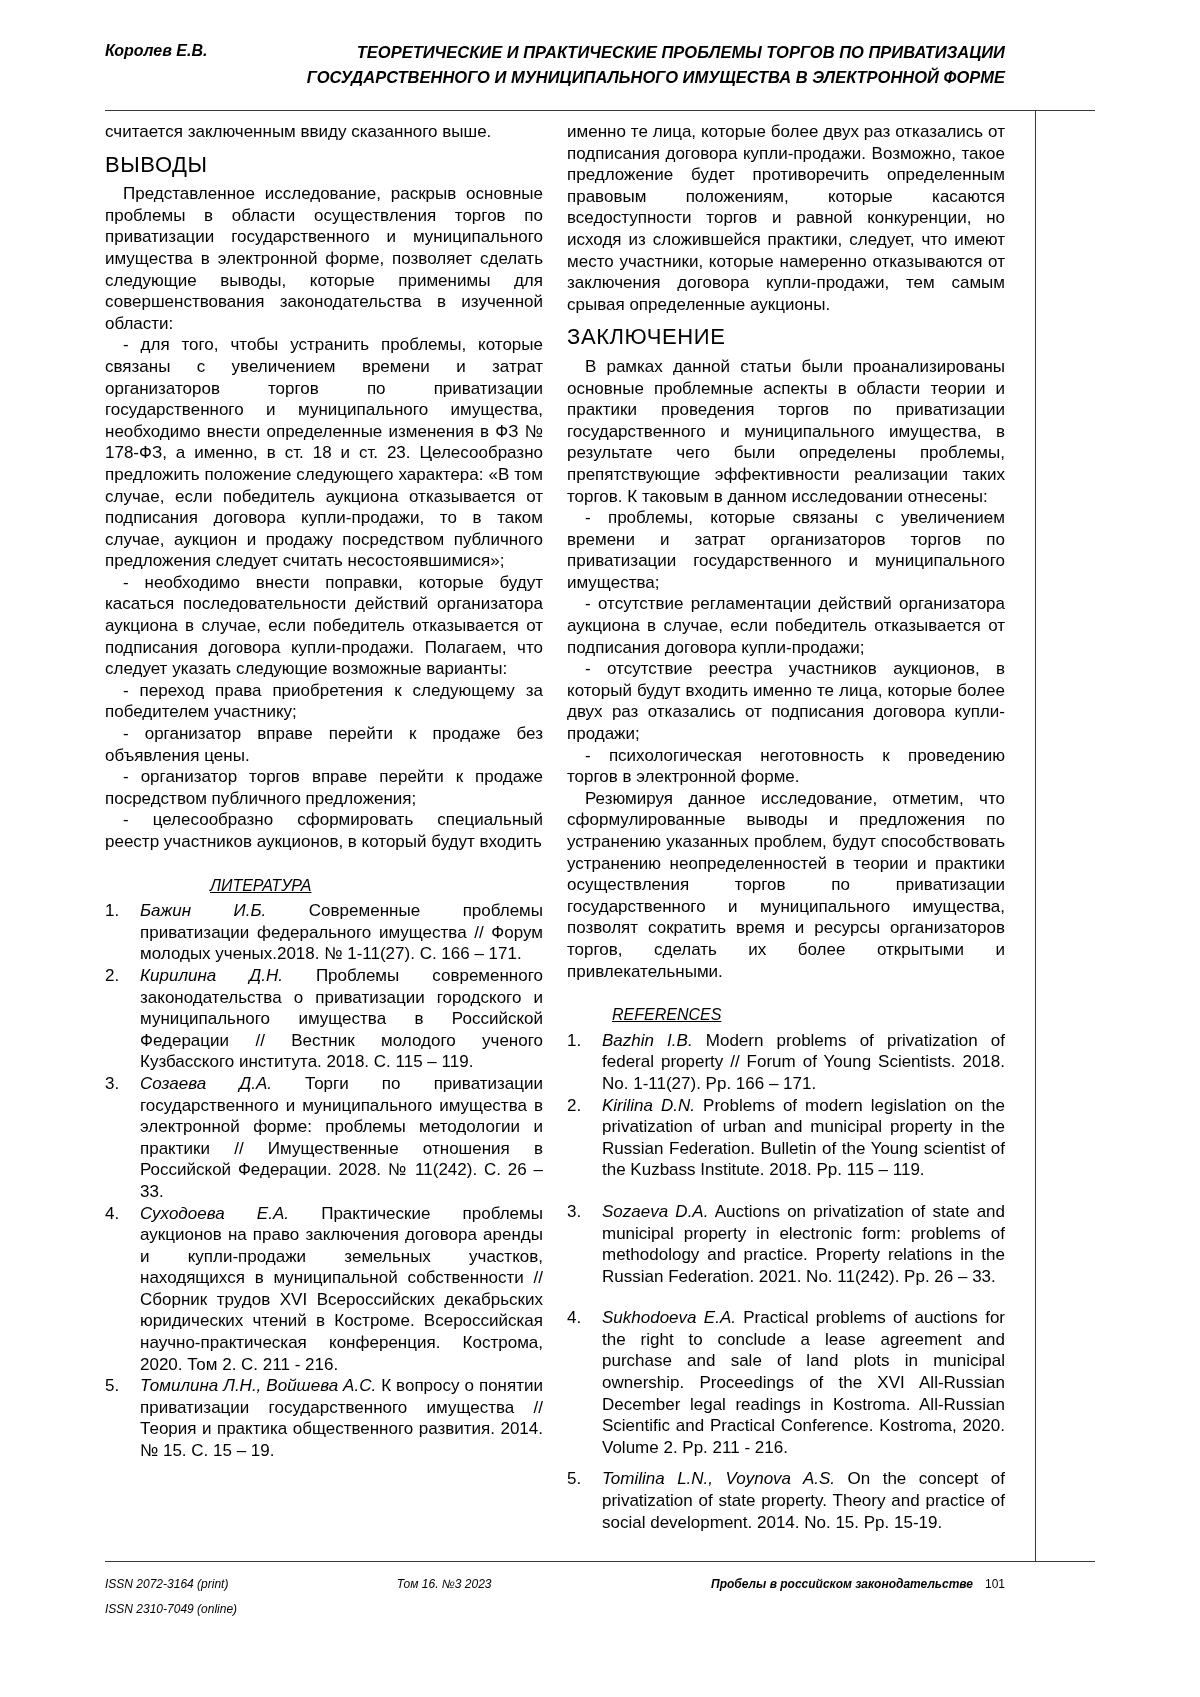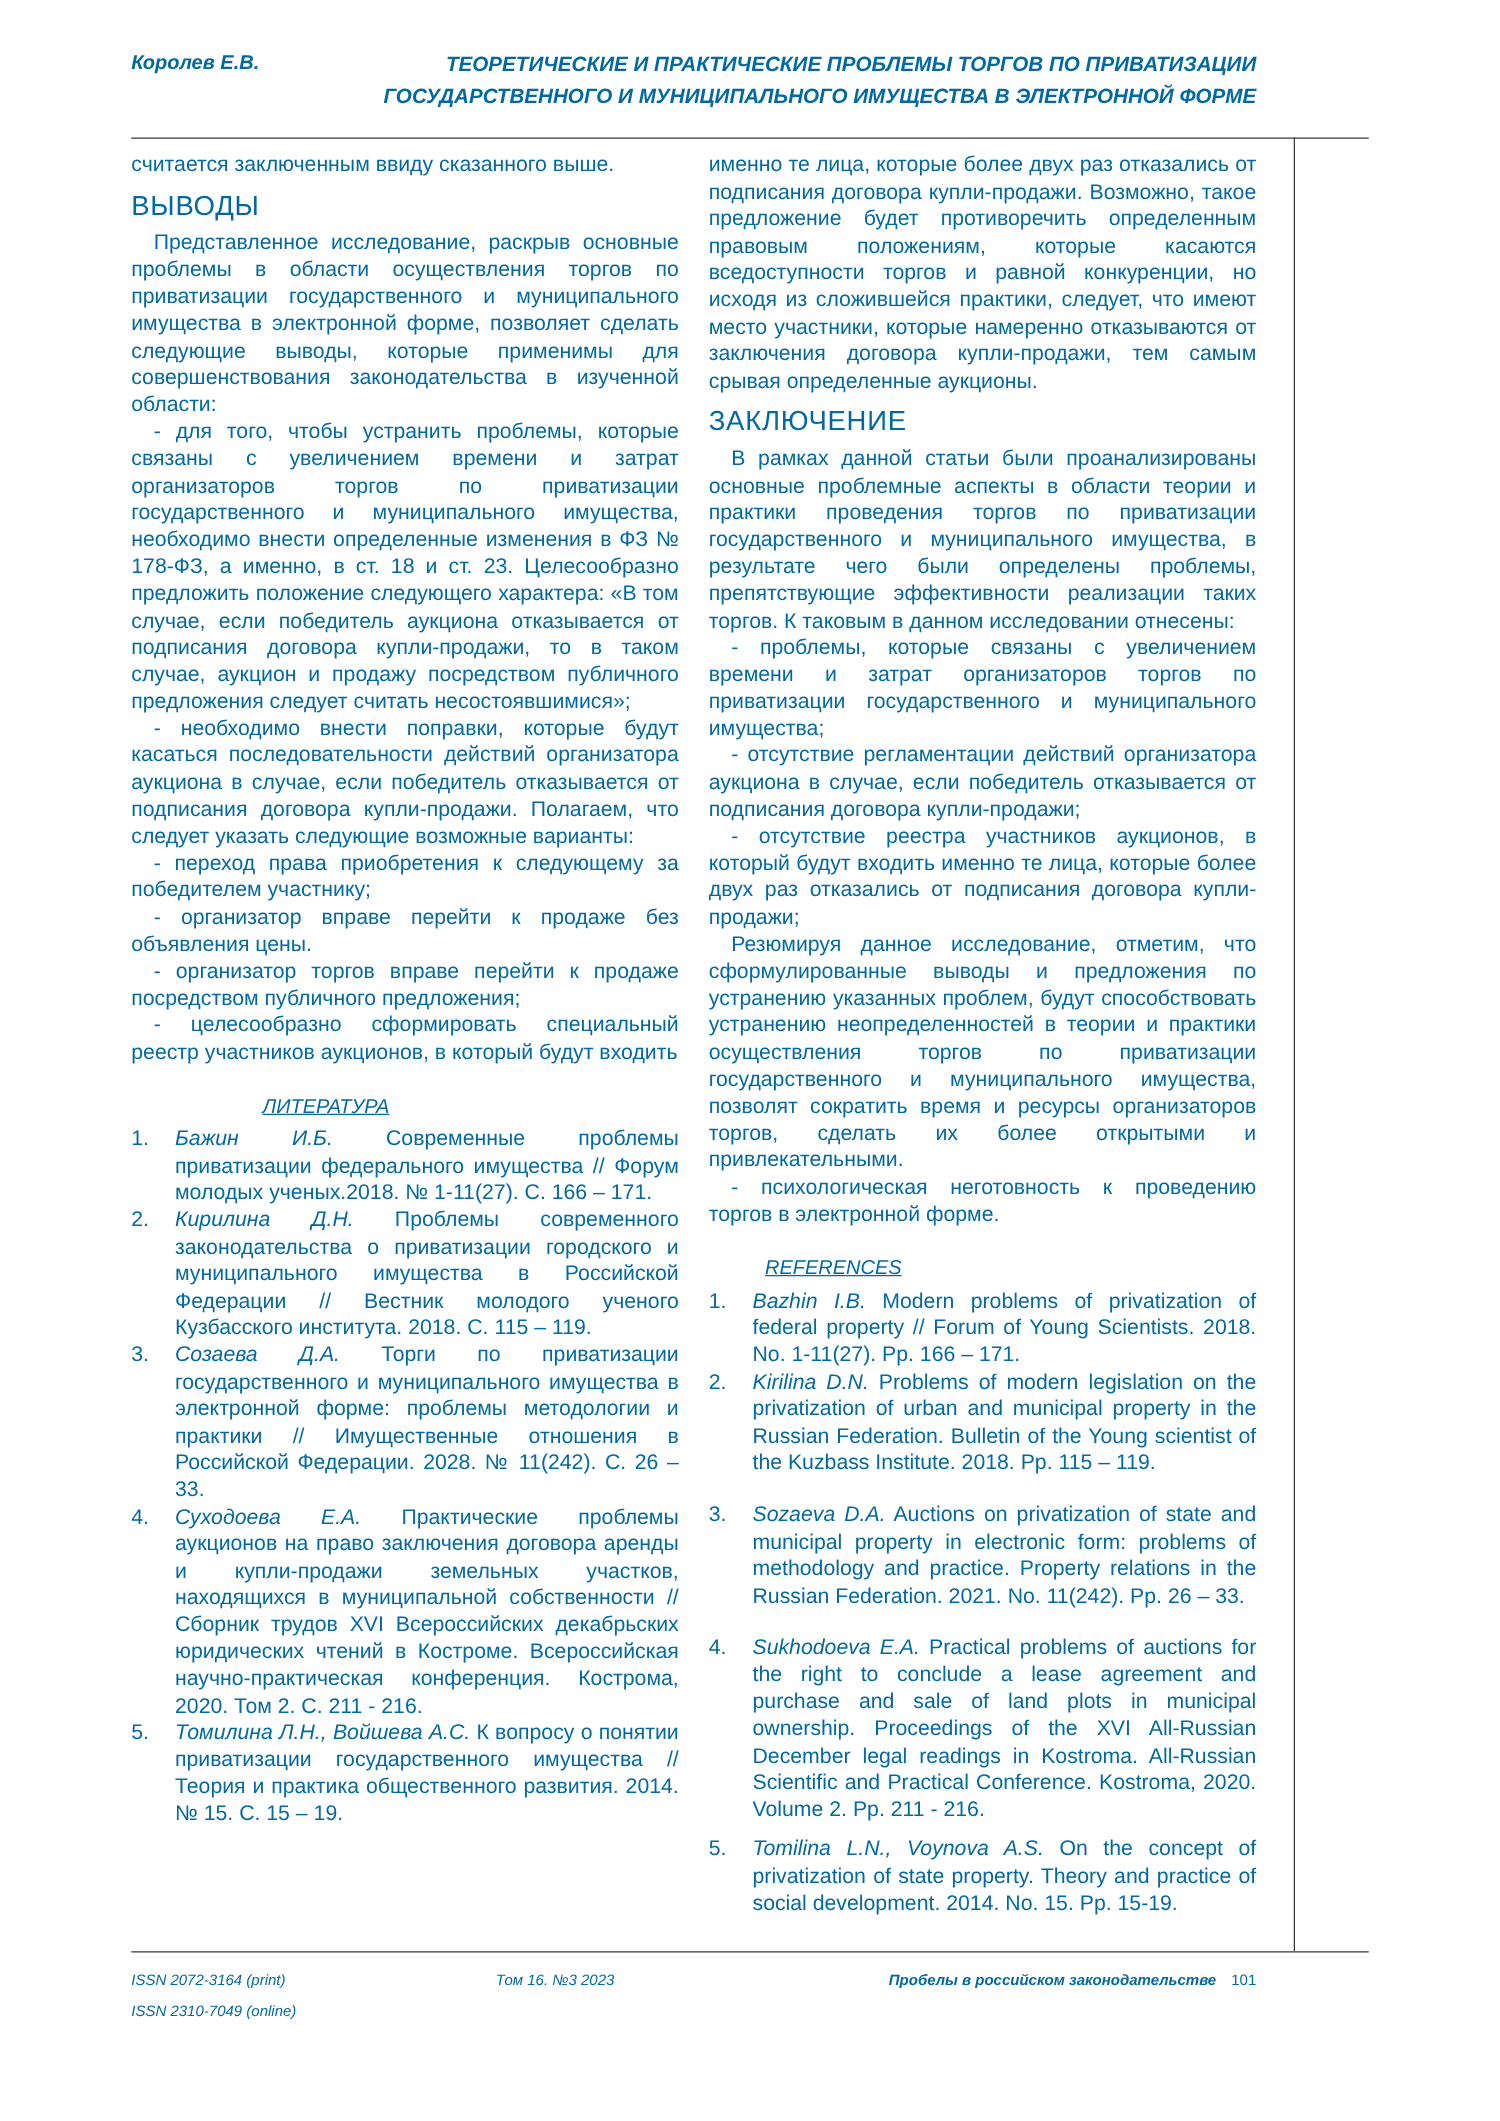--- a/index.html
+++ b/index.html
@@ -3,21 +3,21 @@
 <meta charset="utf-8">
 <style>
   * { margin: 0; padding: 0; box-sizing: border-box; }
   html, body { background: #ffffff; }
   .page {
     position: relative;
     width: 1200px;
     height: 1697px;
     background: #ffffff;
     font-family: "Liberation Sans", sans-serif;
-    color: #0369a1;
+    color: #000000;
     overflow: hidden;
   }
   
   .page-header {
     position: absolute;
     top: 40px;
     left: 105px;
     width: 900px;
     display: flex;
     justify-content: space-between;
@@ -171,22 +171,22 @@
       </div>
     </section>
 
     <section class="col">
       <p class="noindent">именно те лица, которые более двух раз отказались от подписания договора купли-продажи. Возможно, такое предложение будет противоречить определенным правовым положениям, которые касаются вседоступности торгов и равной конкуренции, но исходя из сложившейся практики, следует, что имеют место участники, которые намеренно отказываются от заключения договора купли-продажи, тем самым срывая определенные аукционы.</p>
       <h2 class="section-heading">ЗАКЛЮЧЕНИЕ</h2>
       <p>В рамках данной статьи были проанализированы основные проблемные аспекты в области теории и практики проведения торгов по приватизации государственного и муниципального имущества, в результате чего были определены проблемы, препятствующие эффективности реализации таких торгов. К таковым в данном исследовании отнесены:</p>
       <p>- проблемы, которые связаны с увеличением времени и затрат организаторов торгов по приватизации государственного и муниципального имущества;</p>
       <p>- отсутствие регламентации действий организатора аукциона в случае, если победитель отказывается от подписания договора купли-продажи;</p>
       <p>- отсутствие реестра участников аукционов, в который будут входить именно те лица, которые более двух раз отказались от подписания договора купли-продажи;</p>
+      <p>- психологическая неготовность к проведению торгов в электронной форме.</p>
       <p>Резюмируя данное исследование, отметим, что сформулированные выводы и предложения по устранению указанных проблем, будут способствовать устранению неопределенностей в теории и практики осуществления торгов по приватизации государственного и муниципального имущества, позволят сократить время и ресурсы организаторов торгов, сделать их более открытыми и привлекательными.</p>
-      <p>- психологическая неготовность к проведению торгов в электронной форме.</p>
 
       <h3 class="list-heading refs-en">REFERENCES</h3>
 
       <div class="ref">
         <span class="num">1.</span><span class="ref-author">Bazhin I.B.</span><span> Modern problems of privatization of federal property // Forum of Young Scientists. 2018. No. 1-11(27). Pp. 166 – 171.</span>
       </div>
       <div class="ref">
         <span class="num">2.</span><span class="ref-author">Kirilina D.N.</span><span> Problems of modern legislation on the privatization of urban and municipal property in the Russian Federation. Bulletin of the Young scientist of the Kuzbass Institute. 2018. Pp. 115 – 119.</span>
       </div>
       <div class="ref sp-line">

